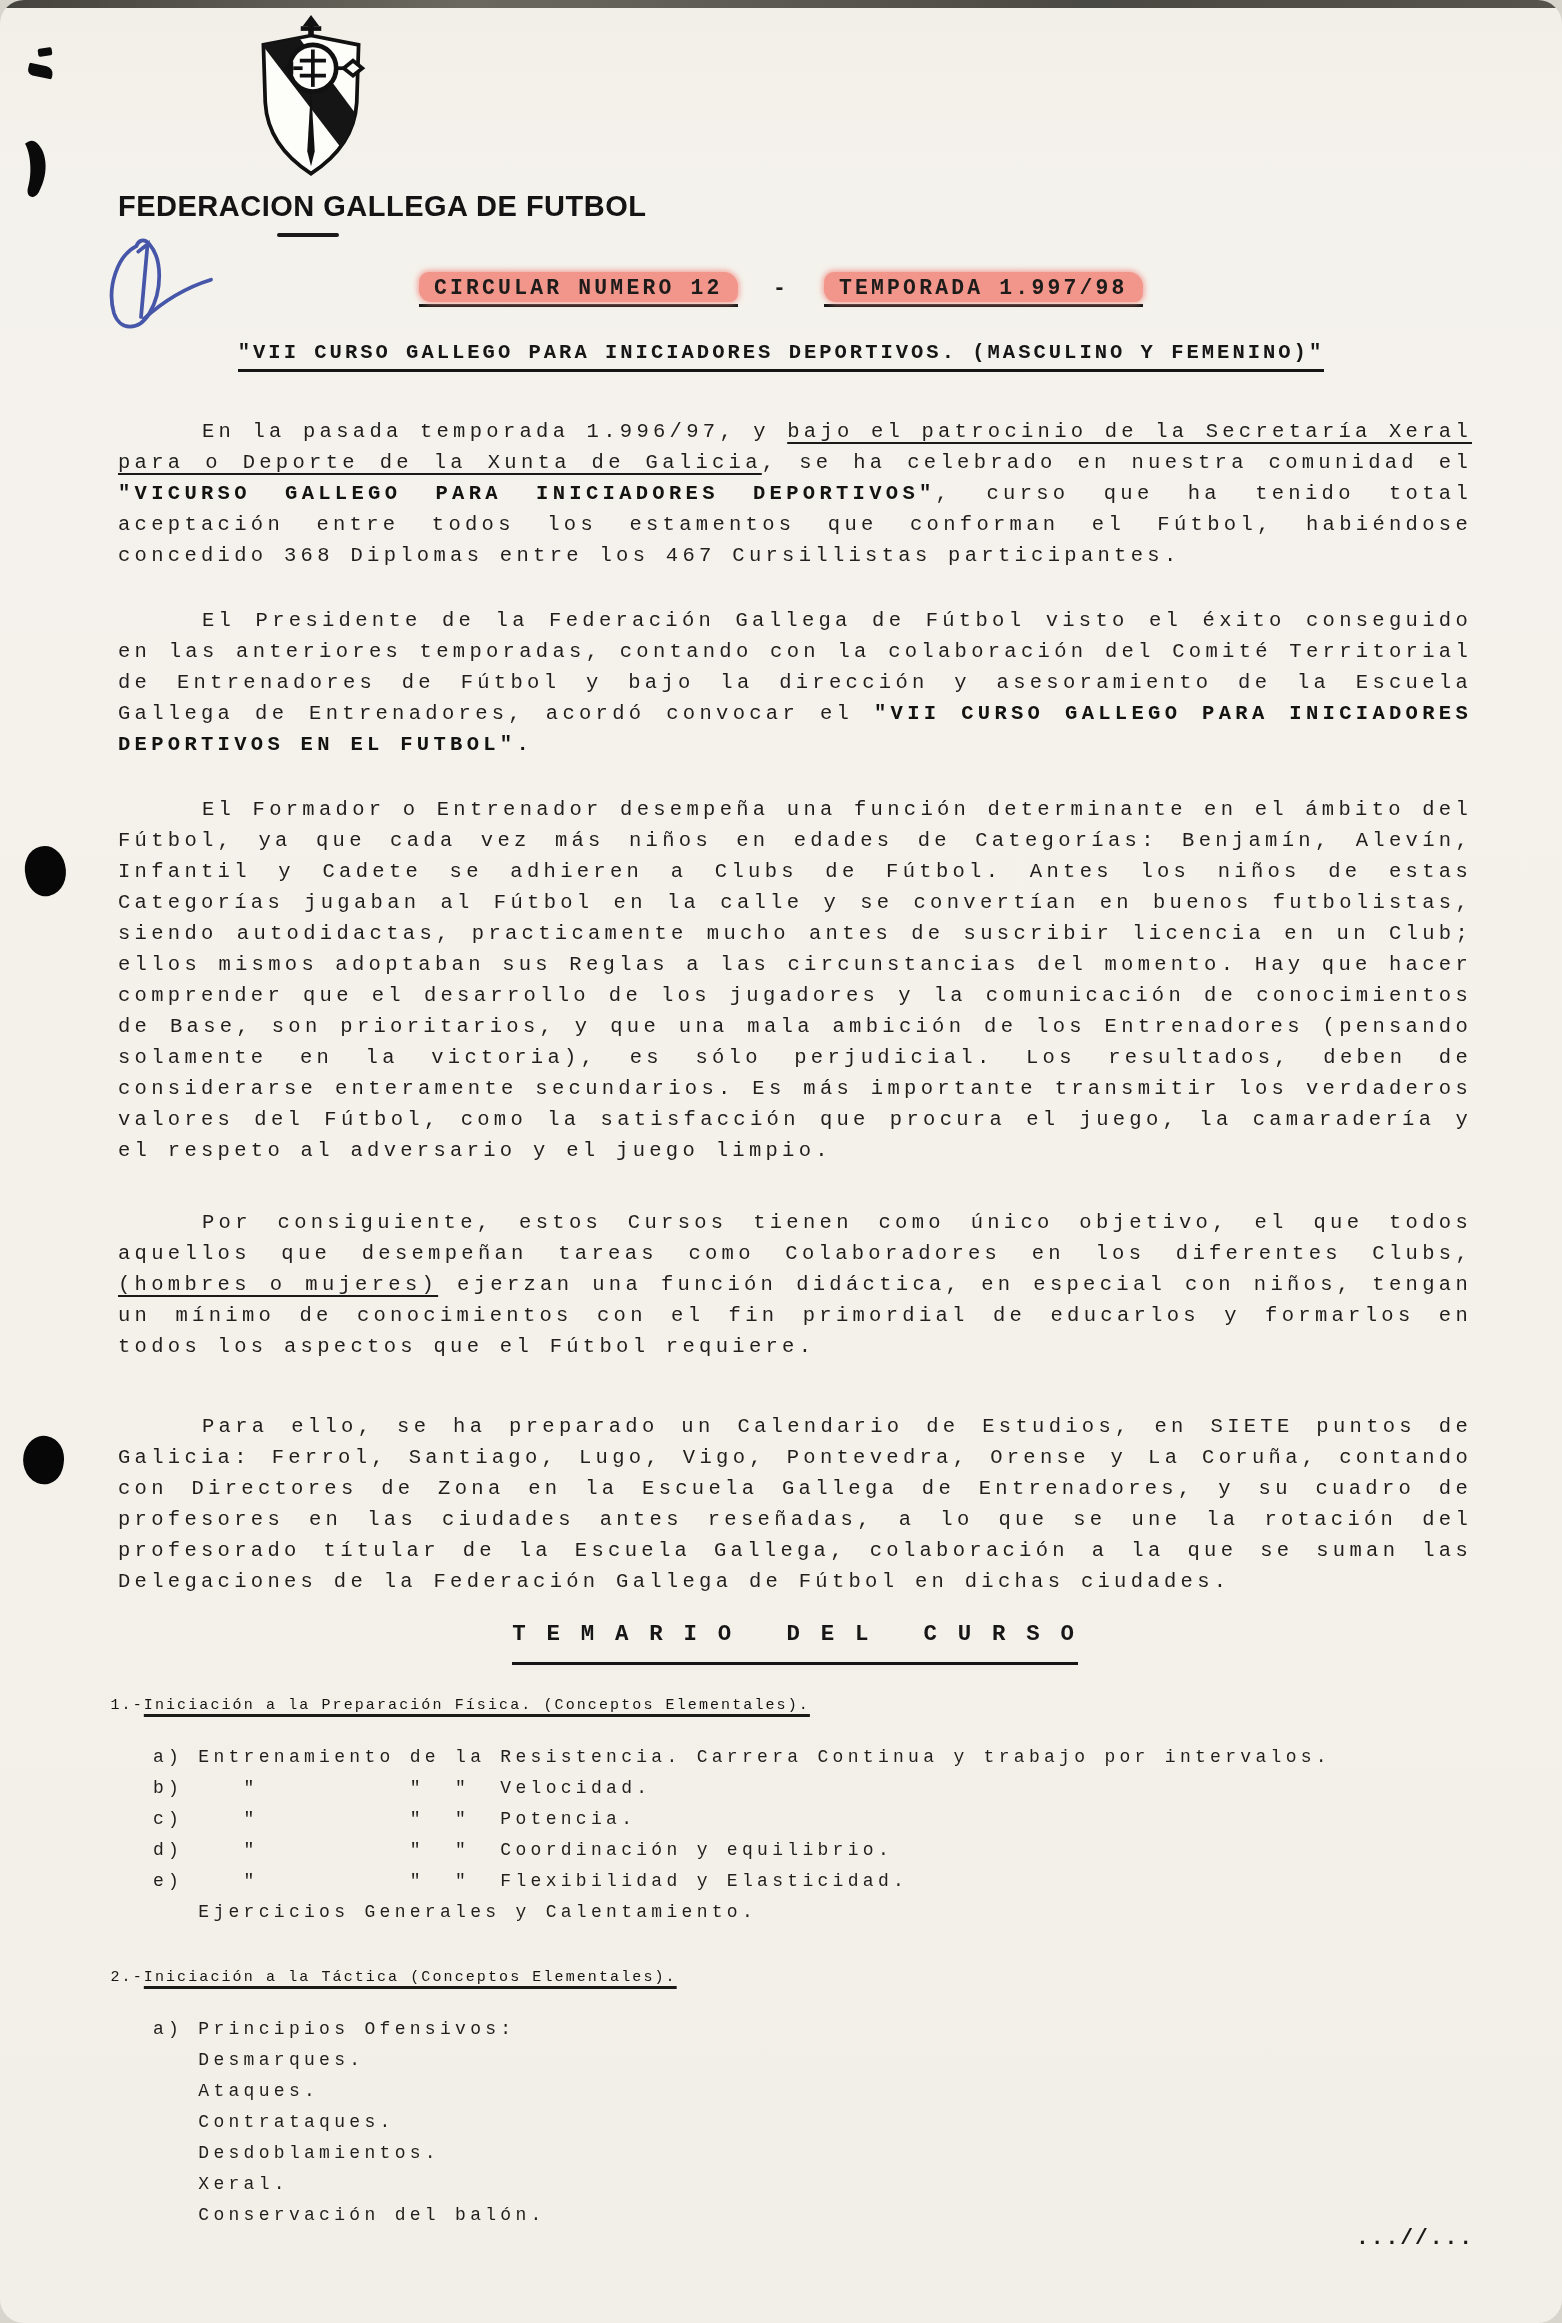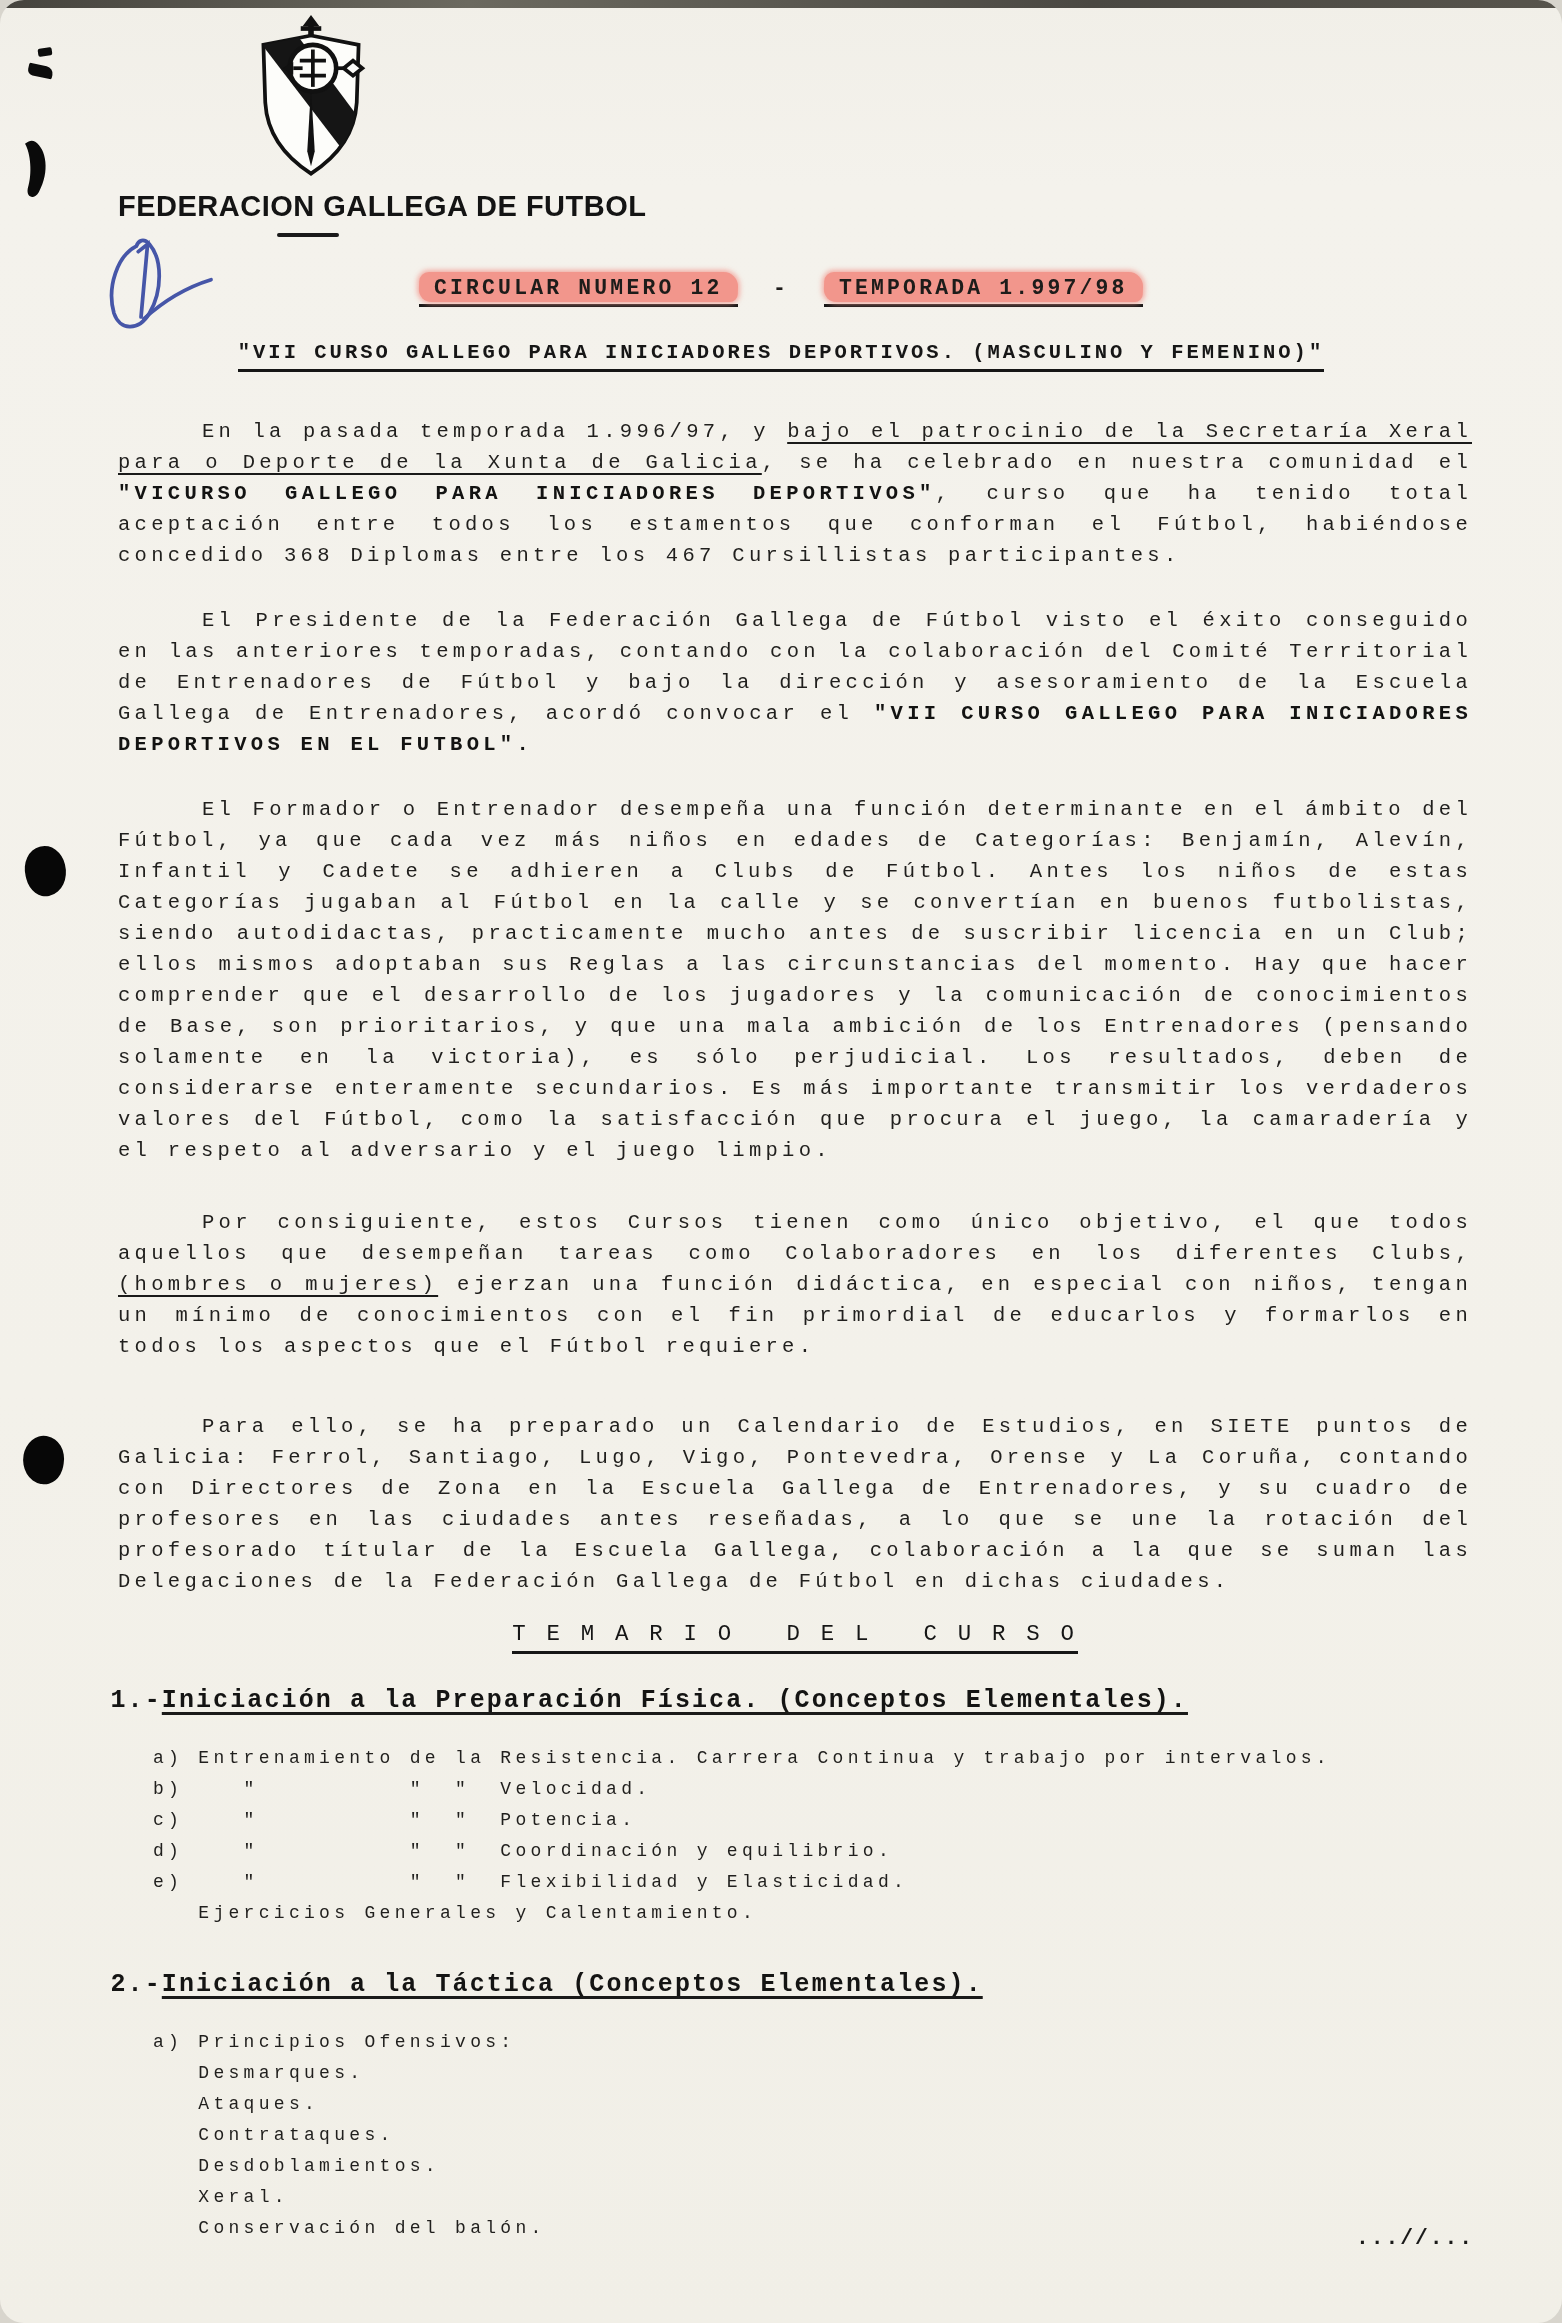--- a/index.html
+++ b/index.html
@@ -69,27 +69,27 @@
     color:#201f1d;
   }
   .para.p3 { margin-bottom:41px; }
   .para.p4 { margin-bottom:49px; }
   .para.p5 { margin-bottom:24px; }
   .b  { font-weight:bold; color:#131312; }
   .ul { text-decoration:underline; text-decoration-thickness:2.3px; text-underline-offset:4.7px; text-decoration-color:#1a1a19; }
 
   .temario-row { text-align:center; margin:0 0 32px 0; }
   .temario-heading {
-    display:inline-block; font-weight:normal; font-size:22.4px; letter-spacing:3.7px;
-    border-bottom:3.7px solid #161616; padding-bottom:4px; color:#161616;
+    display:inline-block; font-weight:bold; font-size:22.4px; letter-spacing:3.7px;
+    border-bottom:3.7px solid #161616; padding-bottom:15px; color:#161616;
     white-space:pre;
   }
   .section-heading {
     margin:0 0 28px -7.5px;
-    font-weight:bold; font-size:25px; letter-spacing:2.1px; color:#141413;
+    font-weight:normal; font-size:15px; letter-spacing:2.1px; color:#141413;
   }
   .section-heading .ul { text-decoration-thickness:2.8px; }
   .topic-list { margin:0 0 41px 35px; }
   .topic-list.last { margin-bottom:0; }
   .topic-line {
     white-space:pre;
     font-size:18px; line-height:31px; letter-spacing:4.3px; color:#201f1d;font-family:Liberation Mono, monospace;
   }
   .footer-mark {
     position:absolute; right:88px; top:2226px;

